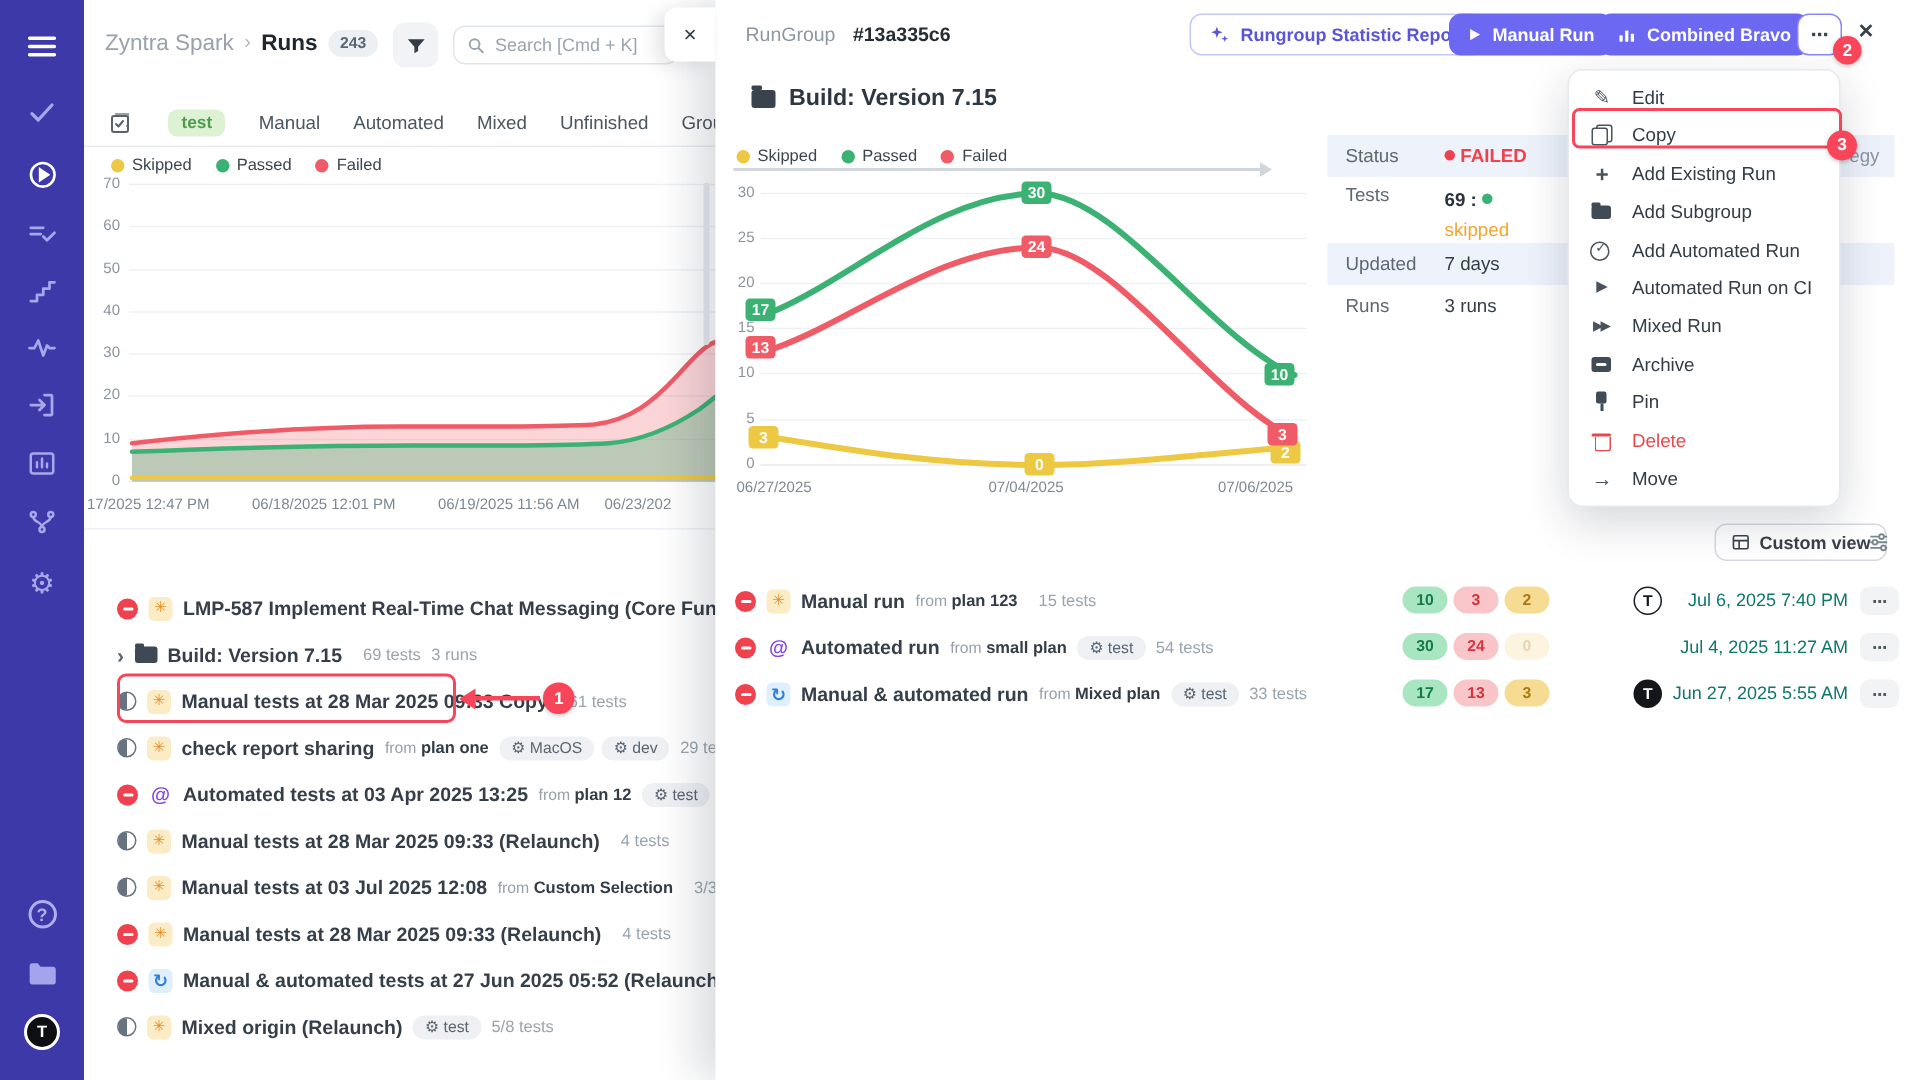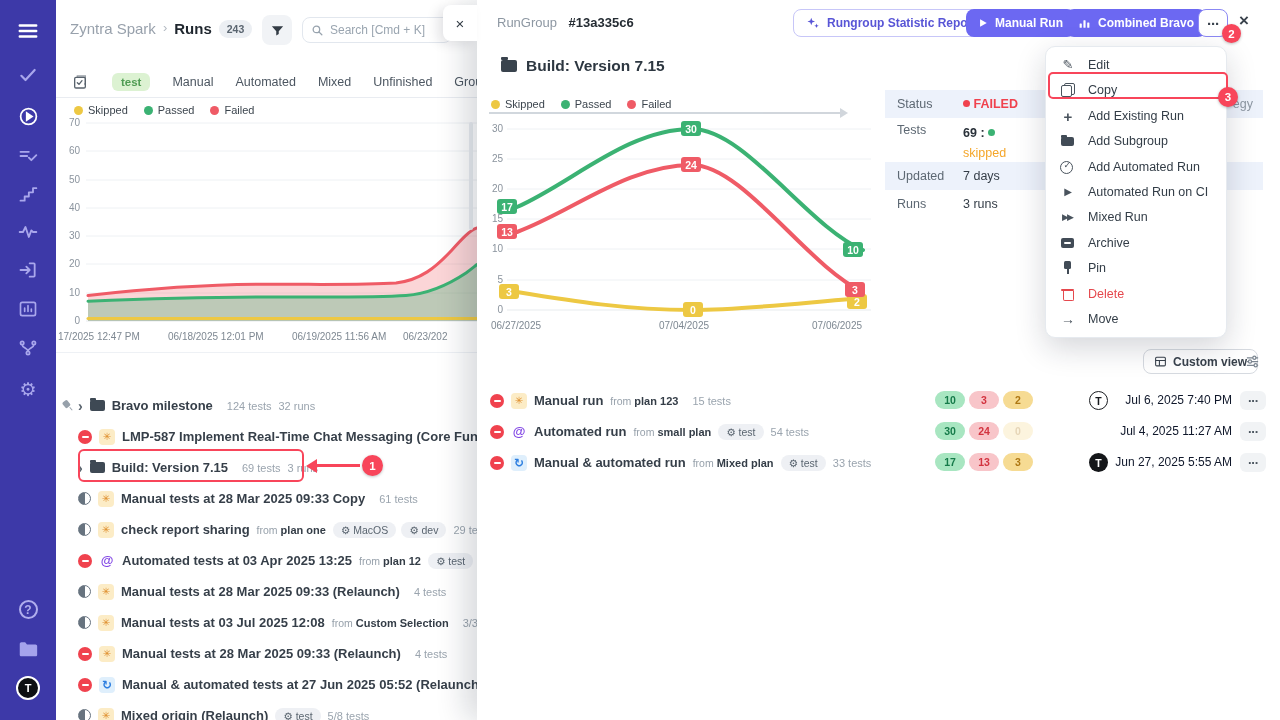--- a/index.html
+++ b/index.html
@@ -120,21 +120,21 @@
   .rrow{height:31px;position:relative;display:flex;align-items:center;gap:7px;padding-left:13px;white-space:nowrap}
   .pills{position:absolute;left:458px;top:6px;display:flex;gap:4px}
   .pill{min-width:30px;height:18px;border-radius:9px;display:grid;place-items:center;font-size:10.5px;font-weight:700;padding:0 4px}
   .pp{background:#a8e6c1;color:#157a49}
   .pf{background:#f8c5c9;color:#d2333f}
   .ps{background:#f6db93;color:#ad7713}
   .fade{opacity:.3}
   .av{position:absolute;left:612px;top:6px;width:19px;height:19px;border-radius:50%;display:grid;place-items:center;font-size:10.5px;font-weight:800}
   .av-light{background:#fff;border:1.5px solid #1b1e22;color:#16191d}
   .av-dark{background:#141619;color:#fff}
-  .rtime{position:absolute;right:48px;top:8px;font-size:12px;color:#0f172a}
+  .rtime{position:absolute;right:48px;top:8px;font-size:12px;color:#0f766e}
   .rdots{position:absolute;right:14px;top:6px;width:26px;height:19px;border-radius:6px;background:#f1f3f5;color:#4a545e;display:grid;place-items:center;font-size:13px;font-weight:700;letter-spacing:-1px;cursor:pointer}
   
   .menu{position:absolute;left:568px;top:46px;width:182px;height:292px;background:#fff;border:1px solid #e6eaef;border-radius:10px;box-shadow:0 10px 30px rgba(20,30,50,.18);padding:5px 0;display:flex;flex-direction:column;z-index:20}
   .mitem{flex:1;display:flex;align-items:center;gap:12px;padding-left:14px;font-size:12.5px;color:#333d47;cursor:pointer}
   .mitem.danger{color:#e5484d}
   .micon{width:16px;height:16px;position:relative;display:grid;place-items:center;color:#49535d;flex-shrink:0}
   .danger .micon{color:#e5484d}
   .mi-edit::after{content:"✎";font-size:13px}
   .mi-copy::before{content:"";position:absolute;right:1px;top:1px;width:9px;height:10px;border:1.5px solid #49535d;border-radius:2px}
   .mi-copy::after{content:"";position:absolute;left:1px;bottom:1px;width:9px;height:10px;border:1.5px solid #49535d;border-radius:2px;background:#fff}
@@ -314,31 +314,20 @@
       <span>17/2025 12:47 PM</span>
       <span>06/18/2025 12:01 PM</span>
       <span>06/19/2025 11:56 AM</span>
       <span>06/23/202</span>
     </div>
   <div class="chart-split"></div>
   <div class="scrollhint"></div>
 
   <div class="llist">
 
-  <div class="lrow">
-        <span class="lpin"></span>
-
-        <span class="chev"></span>
-        <span class="kind k-folder"></span>
-        <span class="ttl">Bravo milestone</span>
-
-        <span class="tagwrap"></span>
-        <span class="meta">124 tests</span>
-        <span class="meta">32 runs</span>
-      </div>
       <div class="lrow">
 
         <span class="st st-failed"></span>
 
         <span class="kind k-manual"></span>
         <span class="ttl">LMP-587 Implement Real-Time Chat Messaging (Core Functionality)</span>
 
         <span class="tagwrap"></span>
 
       </div>

